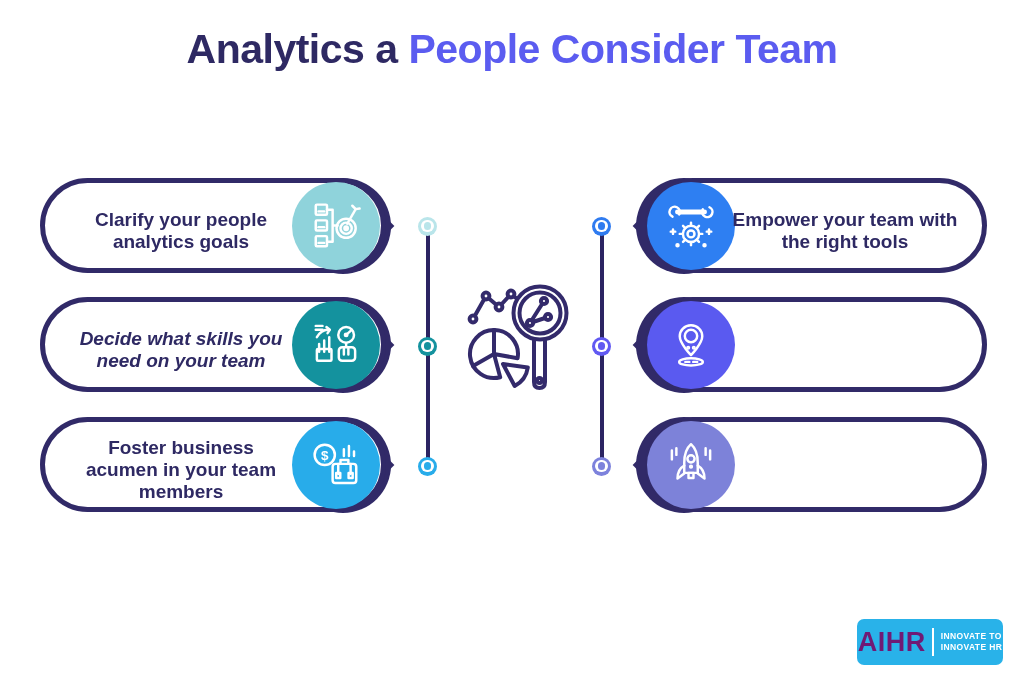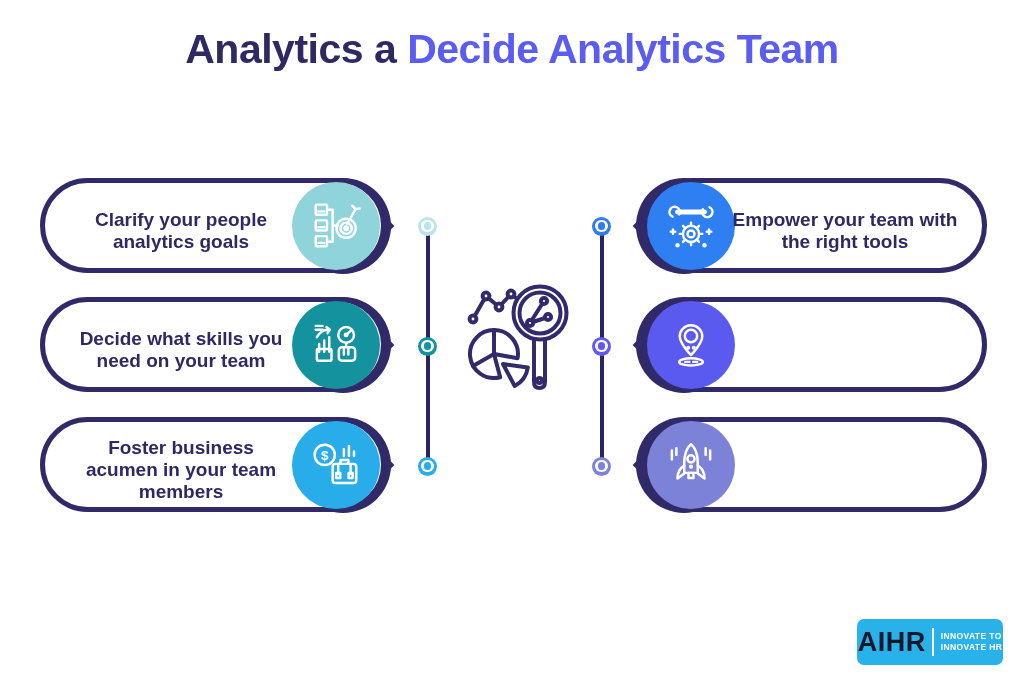--- a/index.html
+++ b/index.html
@@ -43,30 +43,30 @@
   .dot{position:absolute;width:19px;height:19px;border-radius:50%;display:flex;align-items:center;justify-content:center;}
   .dot .w{width:12.5px;height:12.5px;border-radius:50%;background:#ffffff;display:flex;align-items:center;justify-content:center;}
   .dot .c{width:7.5px;height:7.5px;border-radius:50%;}
   
   .center-art{position:absolute;left:454px;top:277px;}
   
   .logo{
     position:absolute;left:857px;top:619px;width:146px;height:46px;border-radius:7px;
     background:#29b2e9;display:flex;align-items:center;justify-content:center;box-sizing:border-box;
   }
-  .logo-brand{color:#0f172a;font-weight:bold;font-size:27px;letter-spacing:0.5px;line-height:1;}
+  .logo-brand{color:#701a75;font-weight:bold;font-size:27px;letter-spacing:0.5px;line-height:1;}
   .logo-div{width:2px;height:28px;background:#ffffff;margin:0 7px 0 6px;}
   .logo-tag{color:#ffffff;font-weight:bold;font-size:8.5px;line-height:1.3;letter-spacing:0.4px;}
 </style>
 </head>
 <body>
 
 <div id="canvas">
 
-  <div class="title"><span>Analytics a</span><span> </span><span class="hl">Decide Analytics Team</span></div>
+  <div class="title"><span>Analytics a</span><span> </span><span class="hl">People Consider Team</span></div>
 
   <div class="pill left" style="left:40px;top:178px;width:346px;">
     <div class="backing"></div>
     <div class="tail"></div>
     <div class="pill-body"></div>
     <div class="step-circle" style="background: rgb(143, 211, 219);">
       <svg width="54" height="54" viewBox="0 0 48 48" fill="none" stroke="#ffffff" stroke-width="2.2" stroke-linecap="round" stroke-linejoin="round">
         <rect x="6" y="5" width="10" height="9" rx="1"></rect>
           <line x1="8.5" y1="11" x2="13.5" y2="11"></line>
         <rect x="6" y="19" width="10" height="9" rx="1"></rect>
@@ -77,21 +77,21 @@
         <circle cx="33" cy="26" r="8.5"></circle>
           <circle cx="33" cy="26" r="5"></circle>
           <circle cx="33" cy="26" r="1.5" fill="#ffffff"></circle>
         <path d="M41.5,9 L34,22"></path>
           <path d="M38.5,6 L41.5,9 L45,8.5"></path>
       </svg>
     </div>
     <div class="pill-text">Clarify your people analytics goals</div>
   </div>
 
-  <div class="pill left" style="left:40px;top:297px;width:346px;">
+  <div class="pill left" style="left:40px;top:297px;width:346px;font-style:italic;">
     <div class="backing"></div>
     <div class="tail"></div>
     <div class="pill-body"></div>
     <div class="step-circle" style="background: rgb(20, 146, 158);">
       <svg width="54" height="54" viewBox="0 0 48 48" fill="none" stroke="#ffffff" stroke-width="2.2" stroke-linecap="round" stroke-linejoin="round">
         <path d="M6,7 H12 M6,10.5 H12"></path>
         <path d="M7,17 C10,12 14,10 18,10.5"></path>
           <path d="M15.5,8 L18.5,10.5 L16.5,13.5"></path>
         <path d="M9,23 V30 M13.5,20 V30 M18,17 V30"></path>
         <circle cx="33" cy="15" r="7"></circle>

